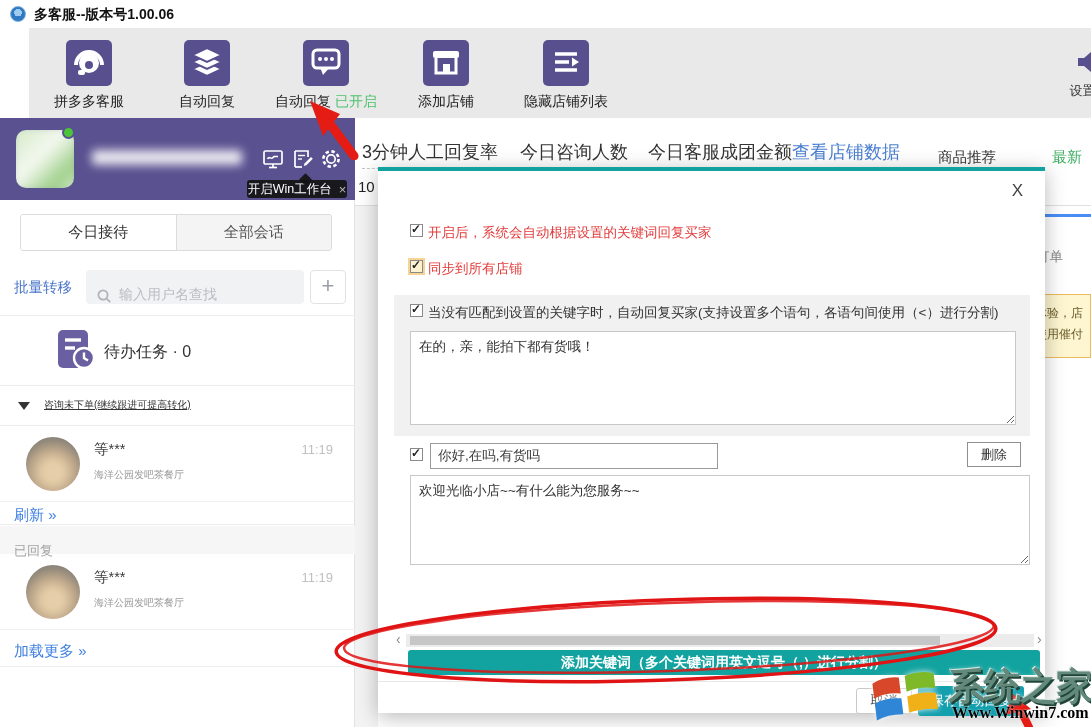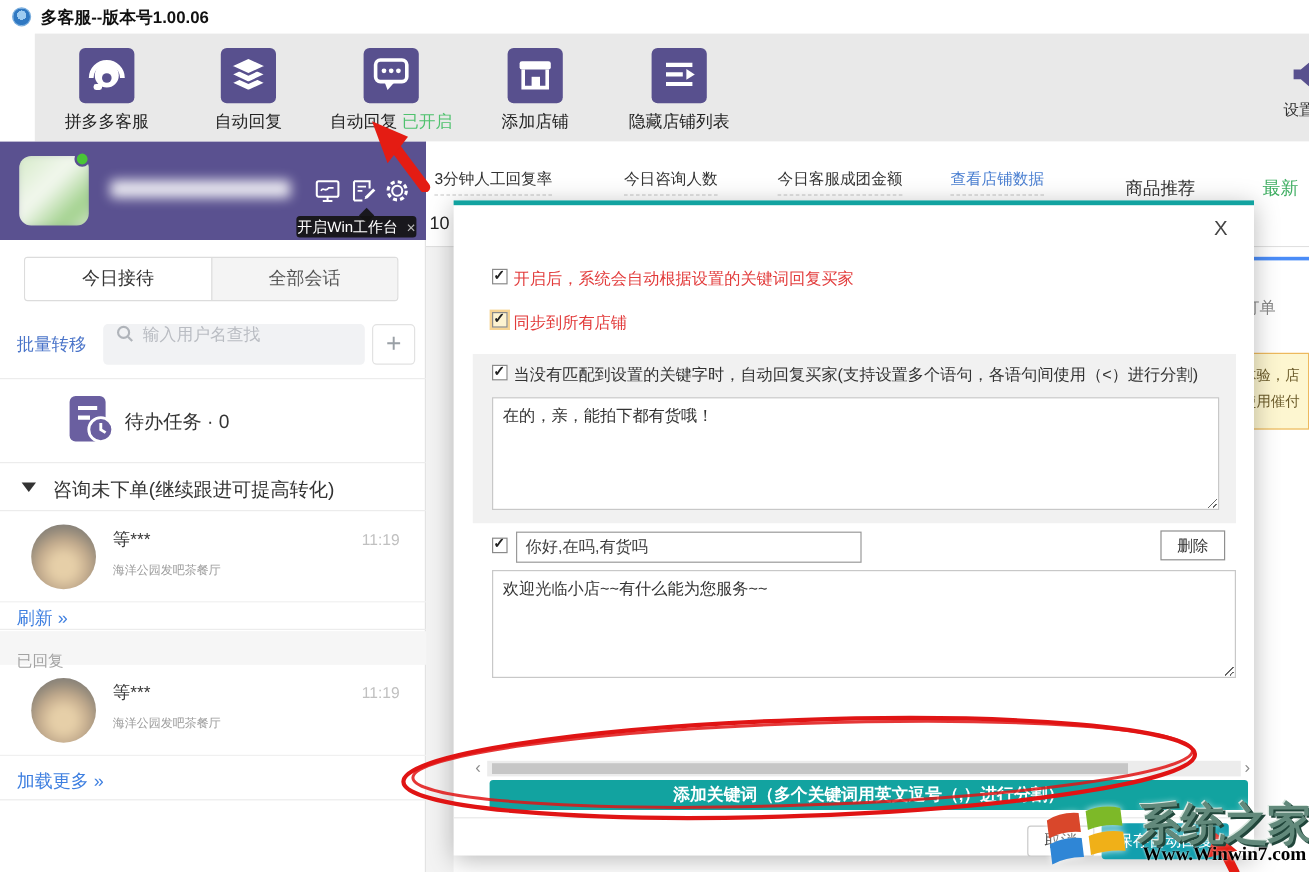--- a/index.html
+++ b/index.html
@@ -37,47 +37,47 @@
   .tooltip::before{ content:""; position:absolute; left:54px; top:-5px; width:9px; height:9px;
     background:rgba(20,20,20,.92); transform:rotate(45deg);}
   .tooltip .tt-close{ color:#bbb; cursor:pointer; font-size:13px;}
   .sb-tabs{ position:absolute; left:20px; top:96px; width:312px; height:37px; display:flex;
     border:1px solid #dcdcdc; border-radius:3px; overflow:hidden; background:#fff;}
   .sb-tab{ flex:1; display:flex; align-items:center; justify-content:center; font-size:15px; color:#333; cursor:pointer; background:#fff;}
   .sb-tab.inactive{ background:#f4f4f4; color:#555; border-left:1px solid #dcdcdc;}
   .sb-search-row{ position:absolute; left:0; top:140px; width:355px; height:58px; border-bottom:1px solid #ececec;}
   .batch-link{ position:absolute; left:14px; top:20px; font-size:14.5px; color:#4a74c9; cursor:pointer;}
   .search-box{ position:absolute; left:86px; top:12px; width:218px; height:34px; background:#f1f2f4; border-radius:4px;
-    display:flex; align-items:flex-start; padding-left:10px; gap:7px;}
+    display:flex; align-items:flex-end; padding-left:10px; gap:7px;}
   .search-ph{ font-size:14px; color:#b9bcc2;}
   .plus-btn{ position:absolute; left:310px; top:12px; width:36px; height:34px; background:#fff; border:1px solid #e2e2e2;
     border-radius:4px; color:#9aa0a6; font-size:22px; line-height:30px; text-align:center; cursor:pointer;}
   .plus-btn::after{ content:"+";}
   .todo-row{ position:absolute; left:0; top:198px; width:355px; height:70px; border-bottom:1px solid #ececec;}
   .todo-icon{ position:absolute; left:54px; top:10px;}
   .todo-label{ position:absolute; left:104px; top:26px; font-size:16px; color:#333;}
   .pending-head{ position:absolute; left:0; top:268px; width:355px; height:40px; border-bottom:1px solid #ececec;}
   .caret-down{ position:absolute; left:18px; top:16px; width:0; height:0;
     border-left:6px solid transparent; border-right:6px solid transparent; border-top:8px solid #333;}
-  .pending-label{ position:absolute; left:44px; top:12px; font-size:16px; color:#333;}
+  .pending-label{ position:absolute; left:44px; top:12px; font-size:10px; color:#333;text-decoration:underline;}
   .chat-item{ position:absolute; left:0; width:355px; height:76px; border-bottom:1px solid #f0f0f0; cursor:pointer;}
   .chat-avatar{ position:absolute; left:26px; top:11px; width:54px; height:54px; border-radius:50%; overflow:hidden;}
   .chat-avatar i{ position:absolute; inset:-6px; display:block;
     background:radial-gradient(circle at 50% 62%, #e6cfa8 0 18%, #c3ab8d 40%, #8d8578 62%, #667082 100%); filter:blur(3px);}
   .chat-name{ position:absolute; left:94px; top:14px; font-size:14.5px; color:#3a3a3a;}
   .chat-time{ position:absolute; right:22px; top:16px; font-size:13px; color:#c0c0c0;}
   .chat-shop{ position:absolute; left:94px; top:42px; font-size:10px; color:#9a9a9a;}
   .link-row{ position:absolute; left:14px; font-size:15px; color:#3e7fe0; cursor:pointer;}
   .replied-bar{ position:absolute; left:0; top:408px; width:355px; height:28px; background:#f6f6f6; }
   .replied-label{ position:absolute; left:14px; top:16px; font-size:13px; color:#a3a3a3;}
   .hline{ position:absolute; height:1px; background:#ececec;}
   
   .main-bg{ position:absolute; left:355px; top:118px; width:736px; height:609px; background:#f3f3f3;}
   .stats-band{ position:absolute; left:355px; top:118px; width:736px; height:88px; background:#fff; border-bottom:1px solid #e0e0e0;}
-  .stat-label{ position:absolute; top:22px; font-size:13px; color:#333; border-bottom:1px dashed #c6c6c6; padding-bottom:4px;}
+  .stat-label{ position:absolute; top:22px; font-size:18px; color:#333; border-bottom:1px dashed #c6c6c6; padding-bottom:4px;}
   .stat-link{ color:#4a7fd1; cursor:pointer;}
   .tab-product{ position:absolute; left:583px; top:30px; font-size:14.5px; color:#333; cursor:pointer;}
   .tab-latest{ position:absolute; left:697px; top:30px; font-size:15px; color:#3fae62; cursor:pointer;}
   .stat-partial{ position:absolute; left:3px; top:60px; font-size:15px; color:#222;}
   .right-strip{ position:absolute; left:1045px; top:206px; width:46px; height:521px; background:#fff;}
   .rs-underline{ position:absolute; left:-8px; top:8px; width:54px; height:3px; background:#4a8cf7;}
   .rs-order{ position:absolute; left:-9px; top:42px; font-size:13.5px; color:#888; white-space:nowrap;}
   .rs-notice{ position:absolute; left:-14px; top:88px; width:60px; height:64px; background:#fdf6d0;
     border:1px solid #edb95e; font-size:12px; color:#6b5b2a; padding:8px 2px 0 3px; line-height:21px; white-space:nowrap; overflow:hidden;}
   

